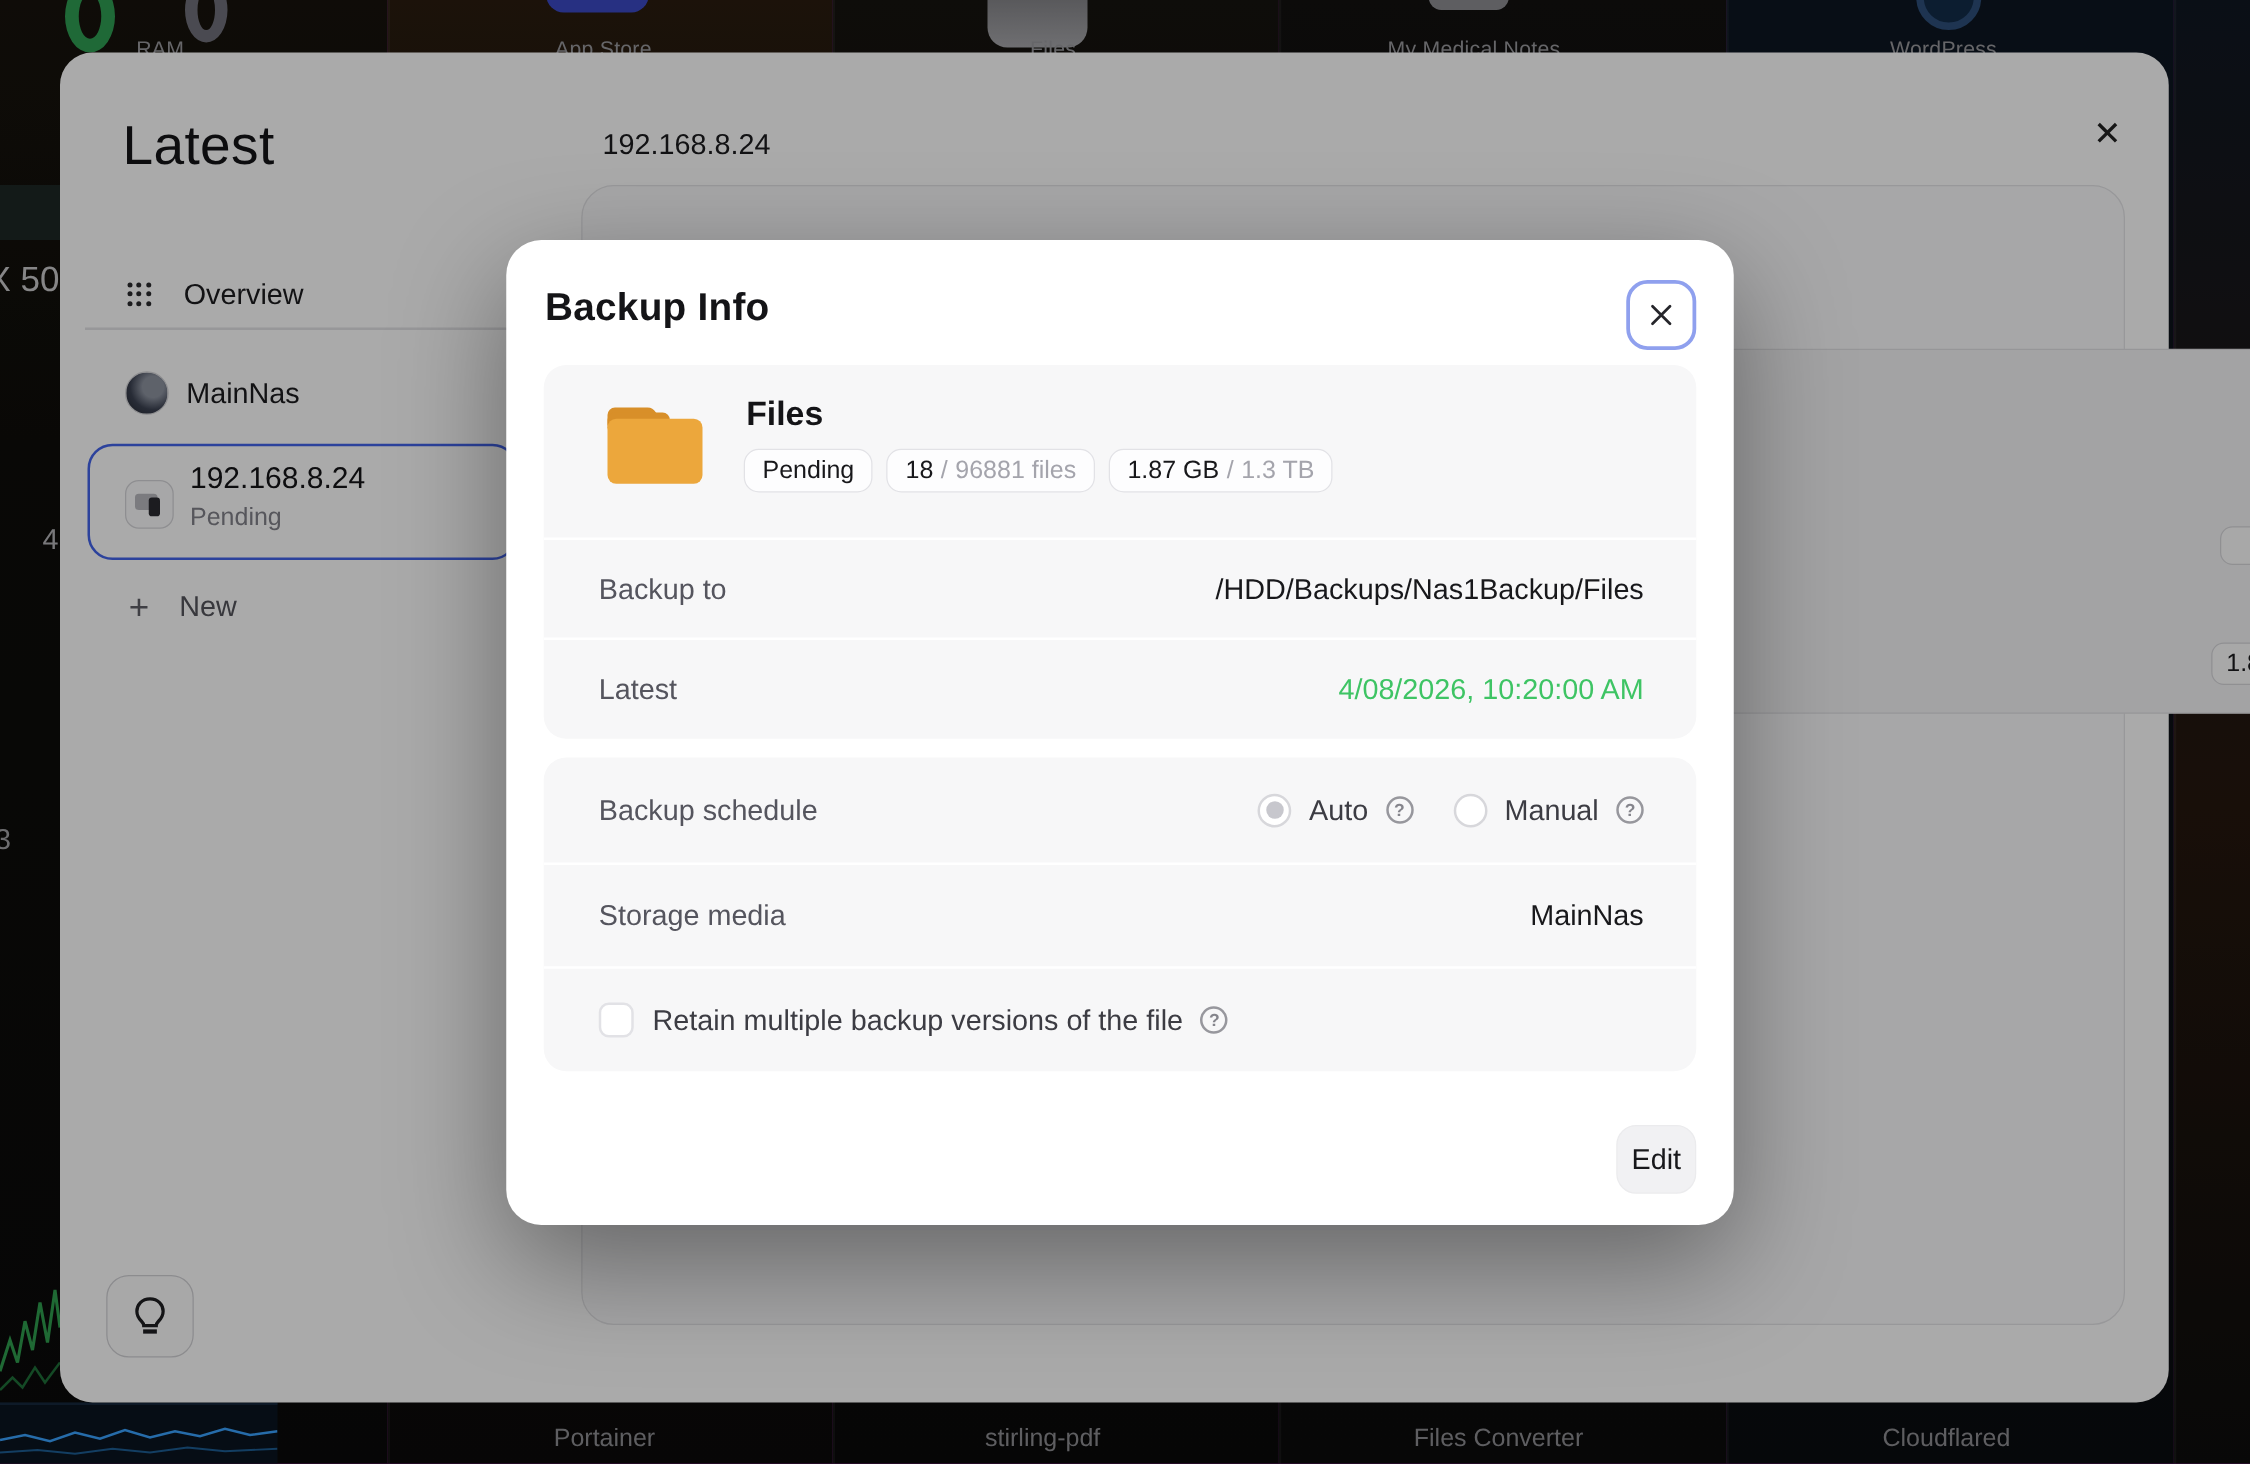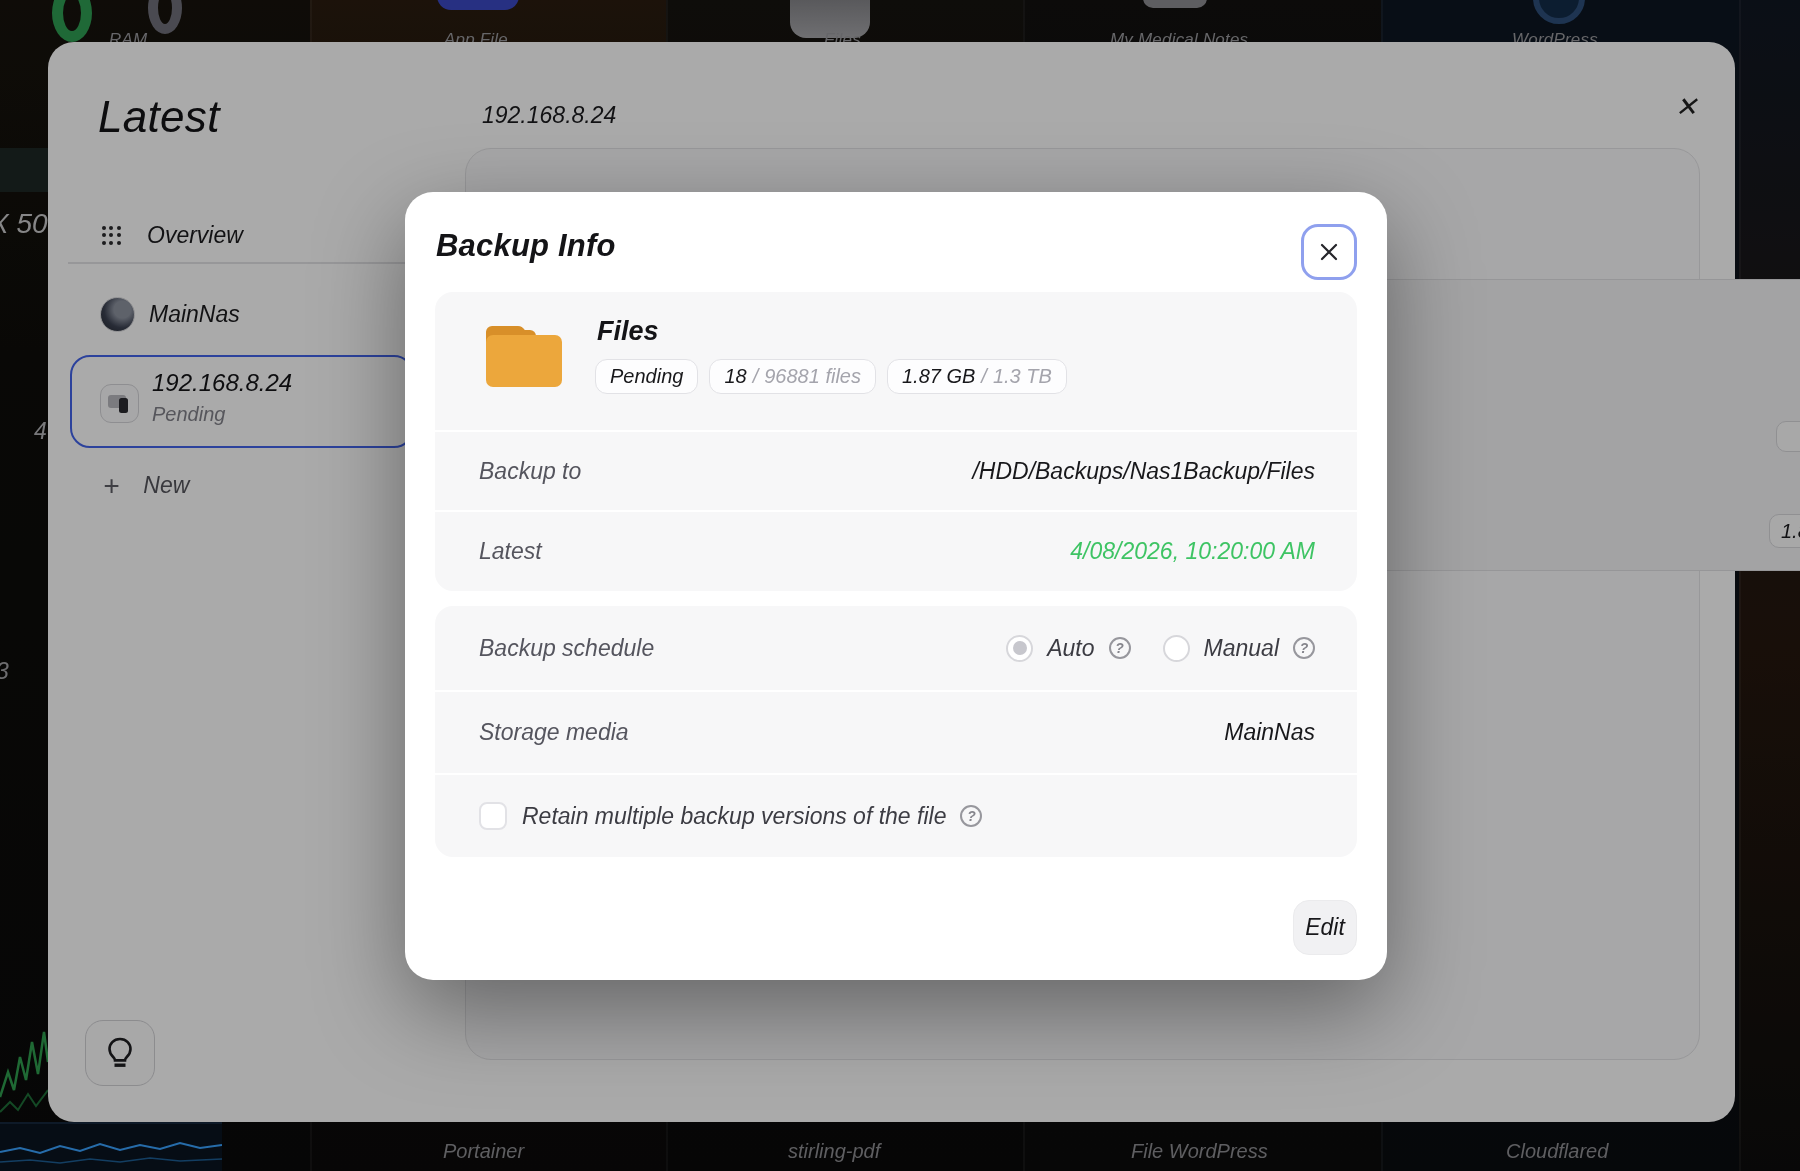--- a/index.html
+++ b/index.html
@@ -1,18 +1,18 @@
 <!DOCTYPE html>
 <html><head>
 <meta charset="utf-8">
 <style>
   * { margin:0; padding:0; box-sizing:border-box; }
   html,body { background:#000; }
   body { font-family:"Liberation Sans", sans-serif; }
-  #stage { position:relative; width:1800px; height:1171px; overflow:hidden; background:#701a75;font-style:italic; }
+  #stage { position:relative; width:1800px; height:1171px; overflow:hidden; background:#701a75; }
 
   
   .desk-col { position:absolute; top:0; bottom:0; }
   .desk-line { position:absolute; top:0; bottom:0; width:2px; background:rgba(255,255,255,.05); }
   .desk-label { position:absolute; font-size:17px; color:#9a9a9e; letter-spacing:.2px; }
   .desk-label-bottom { position:absolute; font-size:20px; color:#8e8e92; top:1140px; }
   .frag-text { position:absolute; color:#c6c6c8; font-weight:500; }
   .donut { position:absolute; border-radius:50%; }
   .tile-sliver { position:absolute; }
   .mini-chart { position:absolute; }
@@ -102,28 +102,28 @@
   <div class="desk-line" style="left:1739px;"></div>
 
   <div class="donut" style="left:52px;top:-16px;width:40px;height:58px;border:11px solid #2f9e53;"></div>
   <div class="donut" style="left:148px;top:-18px;width:34px;height:52px;border:10px solid #70707a;"></div>
   <div class="tile-sliver" style="left:437px;top:-6px;width:82px;height:16px;background:#3b49c4;border-radius:0 0 14px 14px;"></div>
   <div class="tile-sliver" style="left:790px;top:-12px;width:80px;height:50px;background:linear-gradient(180deg,#7c7c80,#a7a7ab);border-radius:0 0 16px 16px;"></div>
   <div class="tile-sliver" style="left:1143px;top:-4px;width:64px;height:12px;background:#8e8e92;border-radius:0 0 10px 10px;"></div>
   <div class="donut" style="left:1533px;top:-28px;width:52px;height:52px;border:6px solid #2d4f7a;background:#132c49;"></div>
 
   <div class="desk-label" style="left:109px;top:30px;">RAM</div>
-  <div class="desk-label" style="left:444px;top:30px;">App File</div>
+  <div class="desk-label" style="left:444px;top:30px;">App Store</div>
   <div class="desk-label" style="left:824px;top:30px;">Files</div>
   <div class="desk-label" style="left:1110px;top:30px;">My Medical Notes</div>
   <div class="desk-label" style="left:1512px;top:30px;">WordPress</div>
 
   <div class="desk-label-bottom" style="left:443px;">Portainer</div>
   <div class="desk-label-bottom" style="left:788px;">stirling-pdf</div>
-  <div class="desk-label-bottom" style="left:1131px;">File WordPress</div>
+  <div class="desk-label-bottom" style="left:1131px;">Files Converter</div>
   <div class="desk-label-bottom" style="left:1506px;">Cloudflared</div>
 
   <div class="frag-text" style="left:-10px;top:208px;font-size:28px;color:#c9c9cb;">X 50</div>
   <div class="frag-text" style="left:34px;top:418px;font-size:23px;color:#b5b5b8;">4</div>
   <div class="frag-text" style="left:-4px;top:658px;font-size:23px;color:#a4a4a7;">3</div>
   <div class="tile-sliver" style="left:0;top:148px;width:48px;height:44px;background:#1d2825;"></div>
 
   <svg class="mini-chart" width="48" height="120" style="left:0;top:1002px;">
     <polyline points="0,95 8,70 14,88 20,55 26,78 32,40 38,72 44,30 48,60" fill="none" stroke="#2f9e4f" stroke-width="2.5"></polyline>
     <polyline points="0,110 10,100 18,108 28,92 36,104 48,88" fill="none" stroke="#1e6e38" stroke-width="2"></polyline>

